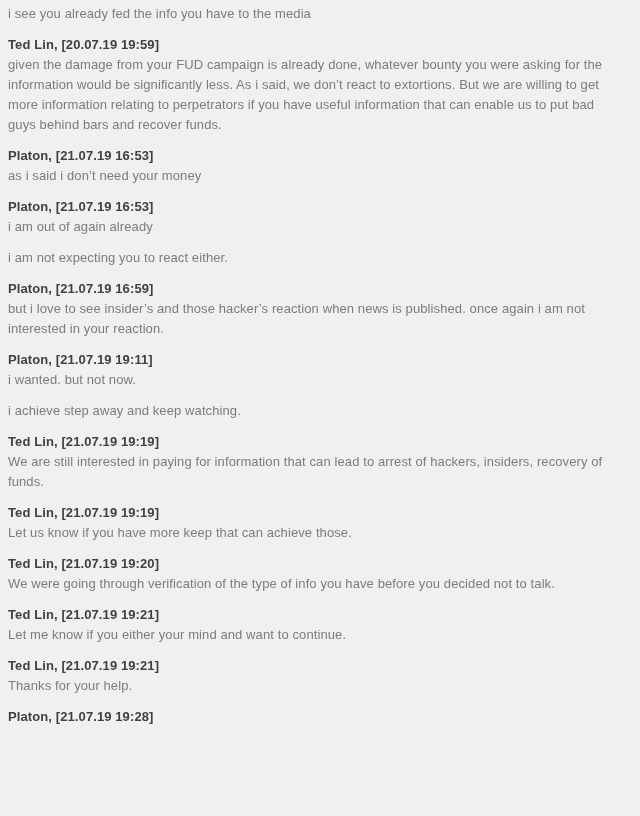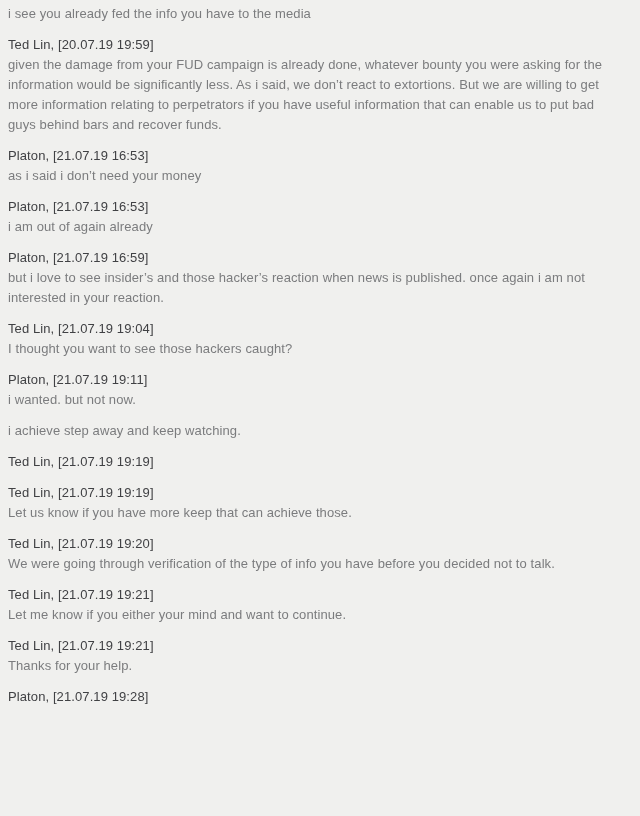--- a/index.html
+++ b/index.html
@@ -17,21 +17,21 @@
     padding: 4px 8px 0 8px;
     box-sizing: border-box;
     width: 640px;
   }
   .message {
     margin: 0 8px 11px 0;
   }
   .msg-header {
     font-size: 13px;
     line-height: 20px;
-    font-weight: normal;
+    font-weight: bold;
     color: var(--header-color, #404144);
     letter-spacing: 0.1px;
   }
   .msg-body {
     font-size: 13px;
     line-height: 20px;
     color: var(--body-color, #7b7c7e);
     letter-spacing: 0.1px;
   }
 </style>
@@ -53,43 +53,41 @@
     <div class="msg-header">Platon, [21.07.19 16:53]</div>
     <div class="msg-body">as i said i don’t need your money</div>
   </div>
 
   <div class="message">
     <div class="msg-header">Platon, [21.07.19 16:53]</div>
     <div class="msg-body">i am out of again already</div>
   </div>
 
   <div class="message">
+    <div class="msg-body">i am not expecting you to react either.</div>
   </div>
 
   <div class="message">
     <div class="msg-header">Platon, [21.07.19 16:59]</div>
     <div class="msg-body">but i love to see insider’s and those hacker’s reaction when news is published. once again i am not interested in your reaction.</div>
   </div>
 
-  <div class="message">
-    <div class="msg-header">Ted Lin, [21.07.19 19:04]</div>
-    <div class="msg-body">I thought you want to see those hackers caught?</div>
-  </div>
 
   <div class="message">
     <div class="msg-header">Platon, [21.07.19 19:11]</div>
     <div class="msg-body">i wanted. but not now.</div>
   </div>
 
   <div class="message">
     <div class="msg-body">i achieve step away and keep watching.</div>
   </div>
 
   <div class="message">
     <div class="msg-header">Ted Lin, [21.07.19 19:19]</div>
+    <div class="msg-body">We are still interested in paying for information that can lead to arrest of hackers, insiders, recovery of funds.</div>
   </div>
 
   <div class="message">
     <div class="msg-header">Ted Lin, [21.07.19 19:19]</div>
     <div class="msg-body">Let us know if you have more keep that can achieve those.</div>
   </div>
 
   <div class="message">
     <div class="msg-header">Ted Lin, [21.07.19 19:20]</div>
     <div class="msg-body">We were going through verification of the type of info you have before you decided not to talk.</div>

